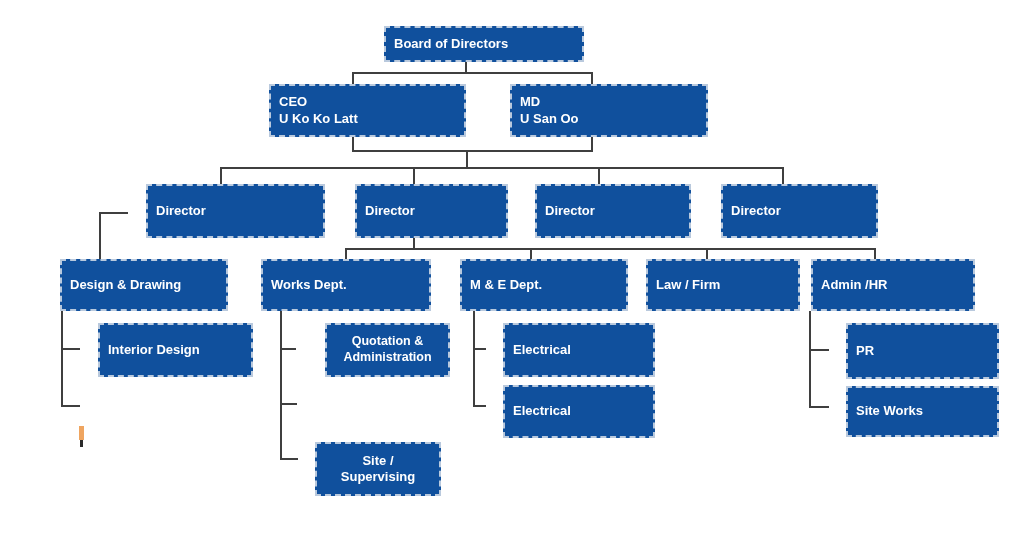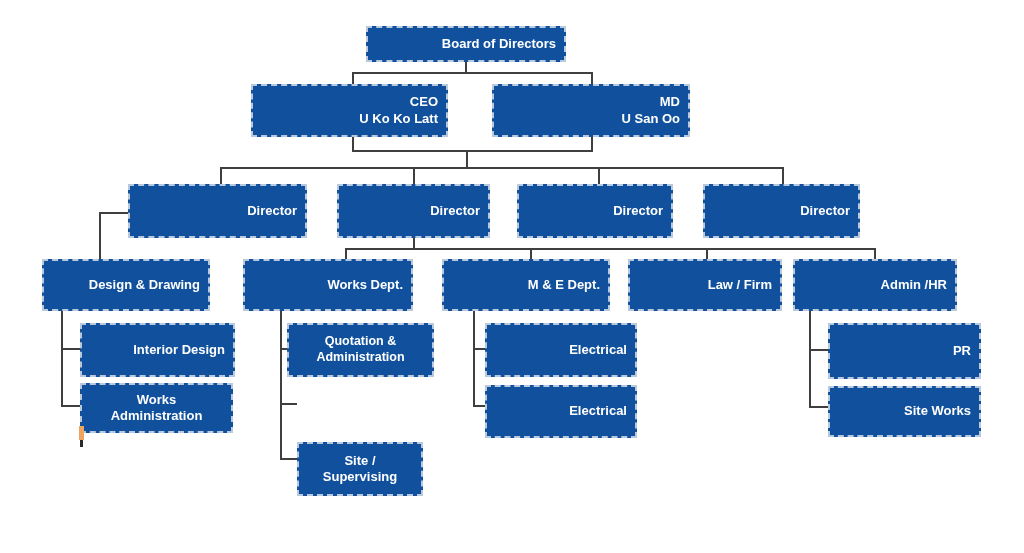--- a/index.html
+++ b/index.html
@@ -20,24 +20,25 @@
     position:absolute;
     background:var(--box-fill);
     border:2px dashed var(--box-border);
     box-sizing:border-box;
     color:var(--text);
     font-weight:bold;
     font-size:13px;
     line-height:1.25;
     display:flex;
     flex-direction:column;
-    align-items:flex-end;
+    align-items:flex-start;
     justify-content:center;
     text-align:center;
     padding:16px 8px;
+    margin-left:18px;
   }
   .node .sub{font-size:13px;}
   .hline,.vline{position:absolute;background:var(--line);}
   .hline{height:2px;}
   .vline{width:2px;}
   .artifact-orange{position:absolute;left:79px;top:426px;width:5px;height:14px;background:#efa560;}
   .artifact-tick{position:absolute;left:80px;top:440px;width:3px;height:7px;background:#2a2a2a;}
 </style>
 </head>
 <body>
@@ -128,25 +129,22 @@
   <div class="node" style="left:628px;top:259px;width:154px;height:52px;">
     <span>Law / Firm</span>
   </div>
   <div class="node" style="left:793px;top:259px;width:164px;height:52px;">
     <span>Admin /HR</span>
   </div>
 
   <div class="node" style="left:80px;top:323px;width:155px;height:54px;">
     <span>Interior Design</span>
   </div>
-  <div class="node" style="left:80px;top:383px;width:153px;height:50px;">
-    <span>Works Administration</span>
-  </div>
 
-  <div class="node" style="left:287px;top:323px;width:147px;height:54px;font-size:12.5px;">
+  <div class="node" style="left:307px;top:323px;width:125px;height:54px;font-size:12.5px;">
     <span>Quotation &amp; Administration</span>
   </div>
   <div class="node" style="left:297px;top:442px;width:126px;height:54px;">
     <span>Site / Supervising</span>
   </div>
 
   <div class="node" style="left:485px;top:323px;width:152px;height:54px;">
     <span>Electrical</span>
   </div>
   <div class="node" style="left:485px;top:385px;width:152px;height:53px;">

